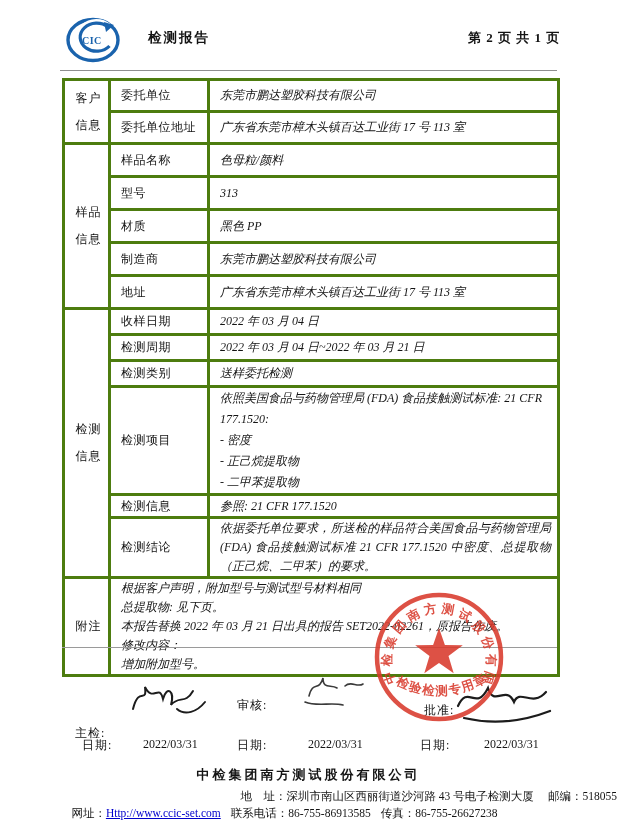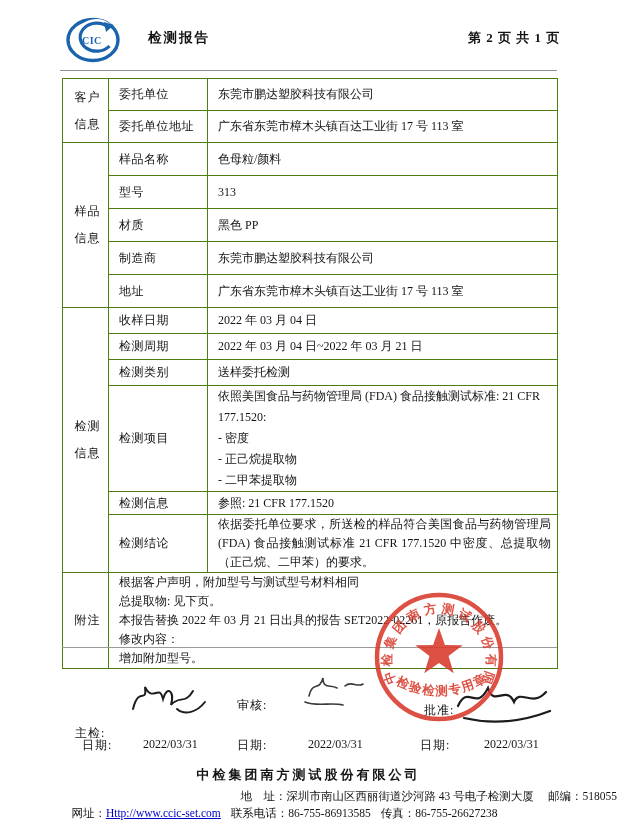--- a/index.html
+++ b/index.html
@@ -15,27 +15,27 @@
   .hdr-number{position:absolute; left:236px; top:29px; font-size:13px; font-weight:bold;}
   .hdr-page{position:absolute; left:468px; top:29px; font-size:13px; font-weight:bold; letter-spacing:1px;}
   .hdr-rule{position:absolute; left:60px; top:70px; width:497px; height:1px; background:#8f8f8f;}
 
   
   table.report{
     position:absolute; left:62px; top:78px;
     border-collapse:collapse; table-layout:fixed; width:495px;
   }
   table.report td{
-    border:1px solid #4d7c0f; font-size:12px; vertical-align:middle;
+    border:3px solid #4d7c0f; font-size:12px; vertical-align:middle;
     padding:0 6px 0 10px; line-height:19px; overflow:hidden;
   }
   td.sec{text-align:center; padding:0;}
   td.sec span{display:inline-block; width:26px; word-break:break-all; line-height:27px; letter-spacing:1px;}
   td.lbl{letter-spacing:0.5px;}
-  td.val{padding-left:12px;}
+  td.val{padding-left:12px;font-style:italic;}
   tr.r32{height:32px;} tr.r33{height:33px;} tr.r26{height:26px;}
   tr.ritems{height:92px;} tr.rbasis{height:23px;} tr.rconc{height:48px;} tr.rnotes{height:94px;}
   .cell-lines div{line-height:21px;}
   td.conc{ text-align:justify; line-height:17px; padding-top:2px; padding-bottom:2px;}
   td.notes-cell div{line-height:19px;}
 
   
   .sig-rule{position:absolute; left:62px; top:647px; width:495px; height:1px; background:#9a9a9a;}
   .sig-label{position:absolute; font-size:12px; letter-spacing:1px;}
   .date-label{position:absolute; font-size:12px; letter-spacing:1px;}

